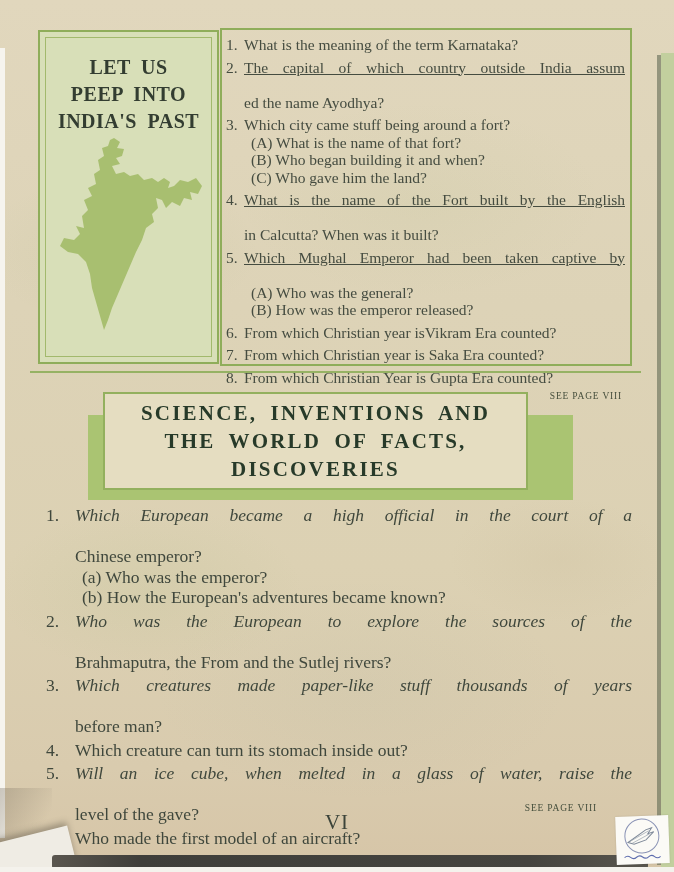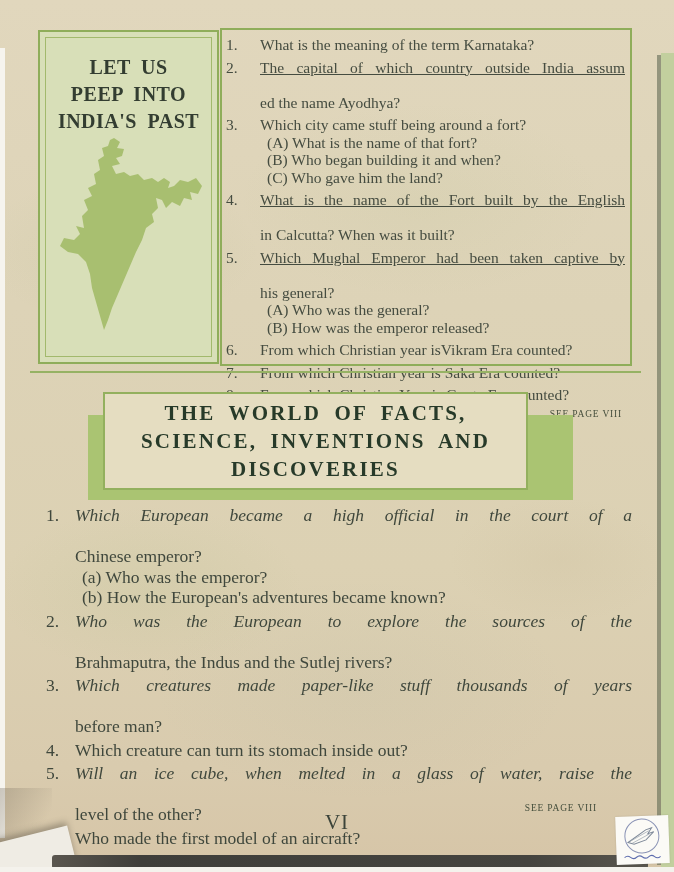--- a/index.html
+++ b/index.html
@@ -32,21 +32,21 @@
   .left-panel::before{content:"";position:absolute;inset:5px;border:1.5px solid #a2b96c;pointer-events:none;}
   .panel-title{margin-top:22px;text-align:center;font-weight:bold;font-size:20px;line-height:27px;
     color:#333d31;letter-spacing:.5px;word-spacing:5px;}
   .india-map{position:absolute;left:14px;top:104px;}
 
   .top-box{position:absolute;left:220px;top:28px;width:412px;height:338px;
     border:2px solid #8fad5a;box-sizing:border-box;padding:6px 5px 2px 4px;}
   .top-box .q{display:flex;margin-bottom:5px;color:#454c40;font-size:15.5px;}
   .top-box .qn{width:18px;flex-shrink:0;line-height:17.5px;}
   .top-box .qt{flex:1;min-width:0;}
-  .top-box .ln{line-height:17.5px;white-space:nowrap;margin-left:16px;}
+  .top-box .ln{line-height:17.5px;white-space:nowrap;}
   .top-box .ln.j{white-space:normal;text-align:justify;text-decoration:underline;}
   .top-box .ln.j::after{content:"";display:inline-block;width:100%;}
   .top-box .sub{padding-left:7px;}
   .footnote{font-size:9.5px;letter-spacing:.8px;color:#454e3c;text-align:right;padding-right:3px;margin-top:1px;
     font-family:"Liberation Serif",serif;}
 
   .hrule{position:absolute;left:30px;top:371px;width:611px;height:2px;background:#96b264;}
 
   
   .title-band{position:absolute;left:88px;top:415px;width:485px;height:85px;background:#aac472;}
@@ -119,21 +119,20 @@
       <span class="qn">4.</span>
       <div class="qt">
         <div class="ln j">What is the name of the Fort built by the English</div>
         <div class="ln">in Calcutta? When was it built?</div>
       </div>
     </div>
     <div class="q">
       <span class="qn">5.</span>
       <div class="qt">
         <div class="ln j">Which Mughal Emperor had been taken captive by</div>
-        <div class="ln">his general?</div>
         <div class="ln sub">(A) Who was the general?</div>
         <div class="ln sub">(B) How was the emperor released?</div>
       </div>
     </div>
     <div class="q">
       <span class="qn">6.</span>
       <div class="qt">
           <div class="ln">From which Christian year isVikram Era counted?</div>
         </div>
     </div>
@@ -149,60 +148,60 @@
           <div class="ln">From which Christian Year is Gupta Era counted?</div>
         </div>
     </div>
     <div class="footnote">SEE PAGE VIII</div>
   </div>
 
   <div class="hrule"></div>
 
   <div class="title-band"></div>
   <div class="title-box">
+    <div class="tl">SCIENCE, INVENTIONS AND</div>
     <div class="tl">THE WORLD OF FACTS,</div>
-    <div class="tl">SCIENCE, INVENTIONS AND</div>
     <div class="tl">DISCOVERIES</div>
   </div>
 
   <div class="bottom-box">
     <div class="q">
       <span class="qn">1.</span>
       <div class="qt">
         <div class="ln j">Which European became a high official in the court of a</div>
         <div class="ln">Chinese emperor?</div>
         <div class="ln sub">(a) Who was the emperor?</div>
         <div class="ln sub">(b) How the European's adventures became known?</div>
       </div>
     </div>
     <div class="q">
       <span class="qn">2.</span>
       <div class="qt">
         <div class="ln j">Who was the European to explore the sources of the</div>
-        <div class="ln">Brahmaputra, the Indus and the Sutlej rivers?</div>
+        <div class="ln">Brahmaputra, the From and the Sutlej rivers?</div>
       </div>
     </div>
     <div class="q">
       <span class="qn">3.</span>
       <div class="qt">
         <div class="ln j">Which creatures made paper-like stuff thousands of years</div>
         <div class="ln">before man?</div>
       </div>
     </div>
     <div class="q">
       <span class="qn">4.</span>
       <div class="qt">
           <div class="ln">Which creature can turn its stomach inside out?</div>
         </div>
     </div>
     <div class="q">
       <span class="qn">5.</span>
       <div class="qt">
         <div class="ln j">Will an ice cube, when melted in a glass of water, raise the</div>
-        <div class="ln">level of the other?</div>
+        <div class="ln">level of the gave?</div>
       </div>
     </div>
     <div class="q">
       <span class="qn">6.</span>
       <div class="qt">
           <div class="ln">Who made the first model of an aircraft?</div>
         </div>
     </div>
     <div class="q">
       <span class="qn">7.</span>

